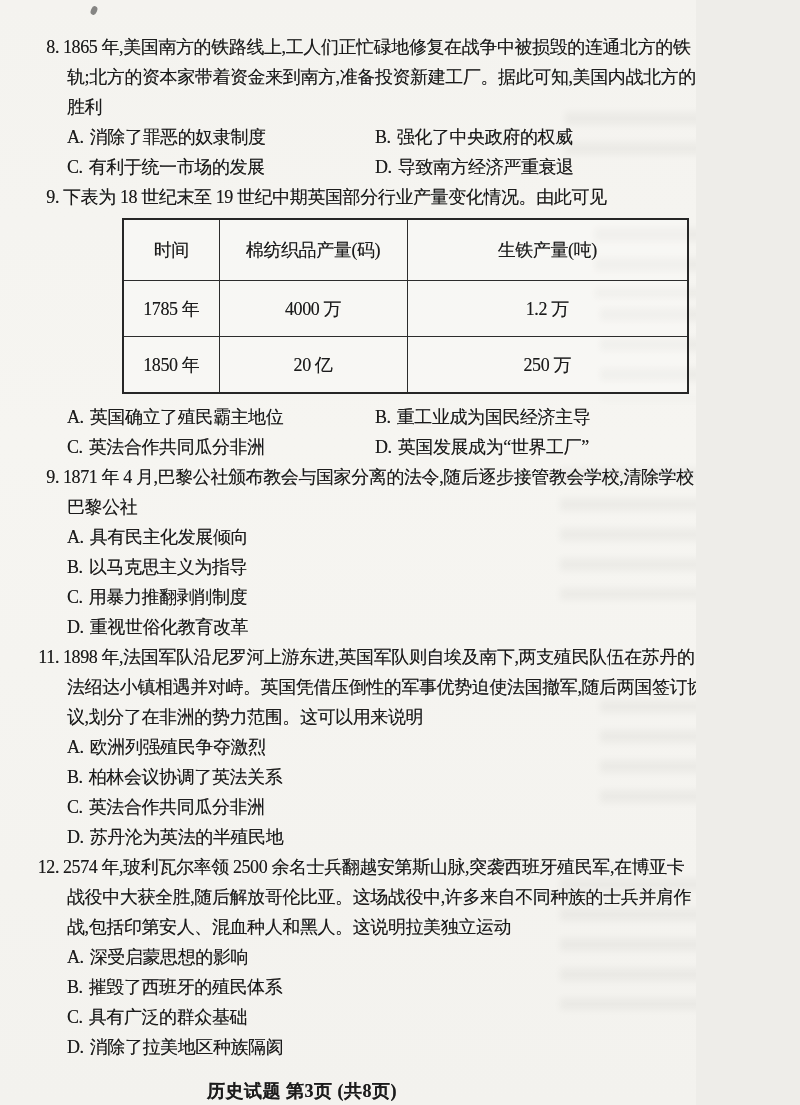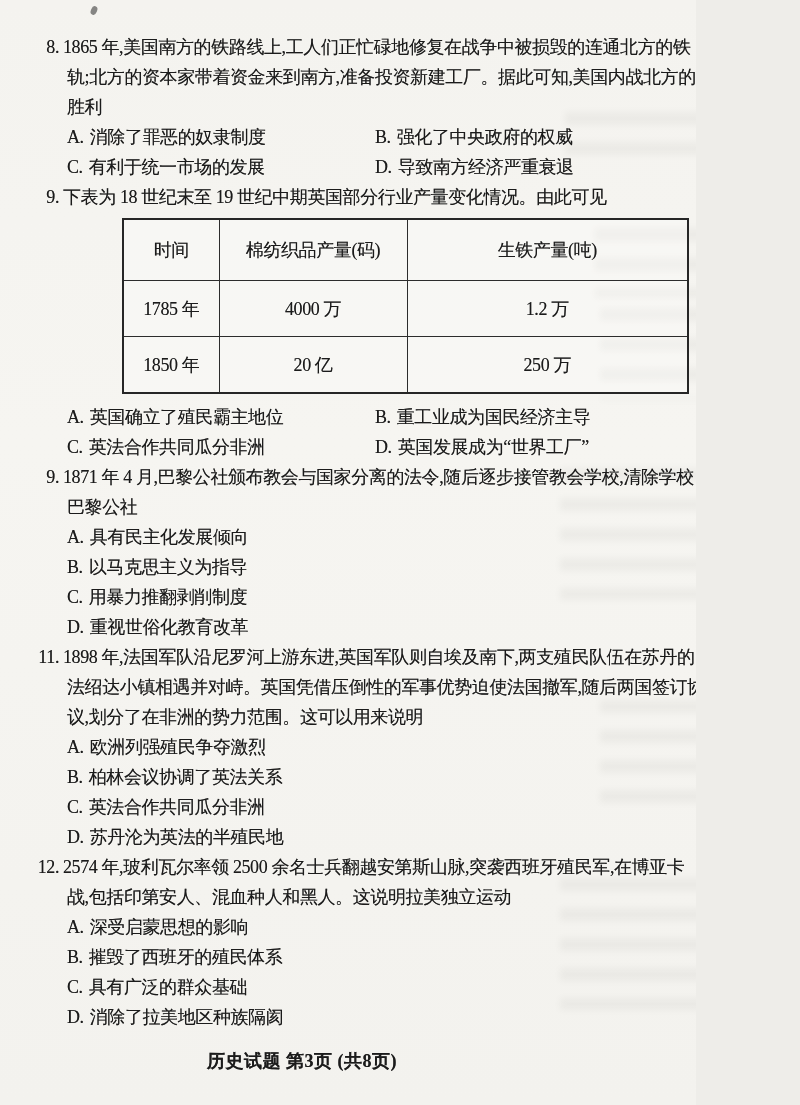--- a/index.html
+++ b/index.html
@@ -166,20 +166,21 @@
     <div class="opts-col">
       <div class="opt"><span class="olabel">A.</span><span>欧洲列强殖民争夺激烈</span></div>
       <div class="opt"><span class="olabel">B.</span><span>柏林会议协调了英法关系</span></div>
       <div class="opt"><span class="olabel">C.</span><span>英法合作共同瓜分非洲</span></div>
       <div class="opt"><span class="olabel">D.</span><span>苏丹沦为英法的半殖民地</span></div>
     </div>
   </section>
 
   <section class="question">
     <span class="line"><span class="qnum">12.</span><span>2574 年,玻利瓦尔率领 2500 余名士兵翻越安第斯山脉,突袭西班牙殖民军,在博亚卡</span></span>
+    <span class="line stem-cont">战役中大获全胜,随后解放哥伦比亚。这场战役中,许多来自不同种族的士兵并肩作</span>
     <span class="line stem-cont">战,包括印第安人、混血种人和黑人。这说明拉美独立运动</span>
     <div class="opts-col">
       <div class="opt"><span class="olabel">A.</span><span>深受启蒙思想的影响</span></div>
       <div class="opt"><span class="olabel">B.</span><span>摧毁了西班牙的殖民体系</span></div>
       <div class="opt"><span class="olabel">C.</span><span>具有广泛的群众基础</span></div>
       <div class="opt"><span class="olabel">D.</span><span>消除了拉美地区种族隔阂</span></div>
     </div>
   </section>
 
   <div class="footer">历史试题 第3页 (共8页)</div>

